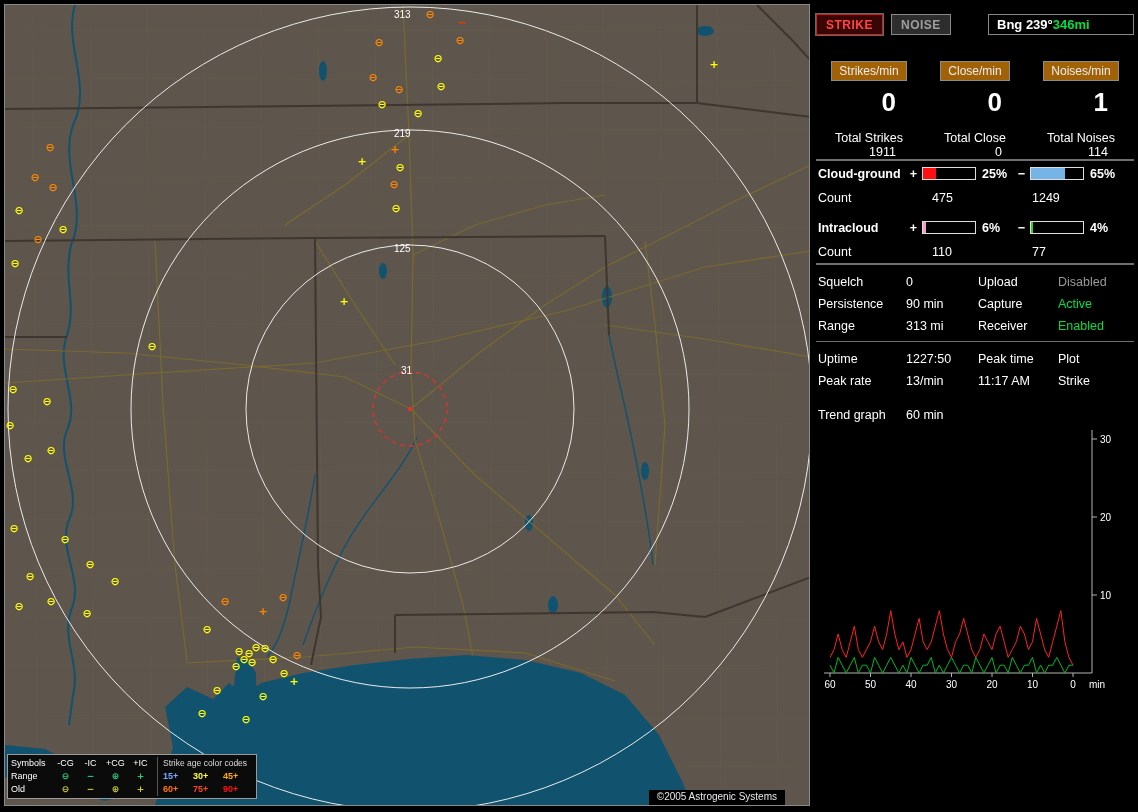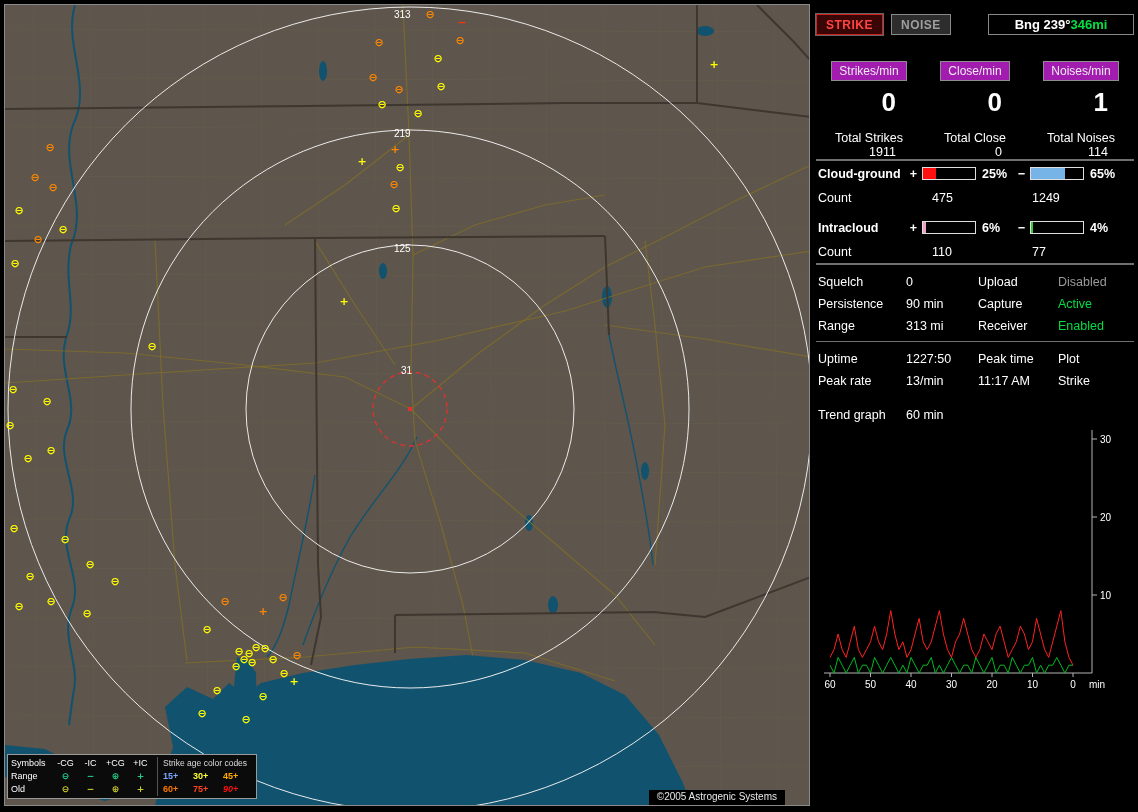--- a/index.html
+++ b/index.html
@@ -35,25 +35,25 @@
   .ages span{width:30px;display:inline-block;font-weight:bold;}
   .copyright{position:absolute;right:24px;bottom:0;background:#000;color:#e8e8e8;
     font-size:10px;padding:1px 8px 3px;}
 
   
   .side{position:absolute;left:816px;top:14px;width:318px;height:794px;background:#000;font-size:12.5px;}
   .hdr{display:flex;gap:8px;align-items:stretch;}
   .btn{font-family:inherit;font-size:12px;font-weight:bold;padding:2px 9px;letter-spacing:.5px;cursor:pointer;}
   .strike-btn{background:#3a0505;color:#ff4444;border:1px solid #cc2222;box-shadow:0 0 0 1px #666;}
   .noise-btn{background:#2d2d2d;color:#9f9f9f;border:1px solid #888;}
-  .bng{margin-left:auto;display:flex;justify-content:center;align-items:center;width:128px;
+  .bng{margin-left:auto;display:flex;justify-content:flex-start;align-items:center;width:128px;
     border:1px solid #888;background:#000;padding:2px 8px;font-weight:bold;font-size:13px;}
   .rates{display:flex;margin-top:26px;}
   .rate-col{flex:1;text-align:center;}
-  .chip{display:inline-block;background:#a21caf;border:1px solid #8d8d8d;color:#ececec;
+  .chip{display:inline-block;background:#a16207;border:1px solid #8d8d8d;color:#ececec;
     font-size:12px;padding:2px 7px;cursor:pointer;text-align:center;}
   .big{font-size:26px;font-weight:bold;text-align:right;padding-right:26px;margin-top:6px;}
   .total-label{font-size:12.5px;margin-top:13px;}
   .total-val{font-size:12.5px;text-align:right;padding-right:26px;}
   hr.div{border:none;border-top:1px solid #6f6f6f;margin:0;}
   .d1{margin-top:30px;}
   .d3{margin-top:11px;}
   .d5{margin-top:7px;}
   .dist-title{color:#c8c8c8;font-size:12px;margin:6px 0 4px 2px;}
   .dist-row{display:flex;align-items:center;height:25px;padding-left:2px;}
@@ -268,21 +268,21 @@
       <div class="leg-right">
         <div class="leg-age-title">Strike age color codes</div>
         <div class="leg-row ages">
           <span style="color: rgb(121, 166, 255);">15+</span>
           <span style="color: rgb(255, 255, 51);">30+</span>
           <span style="color: rgb(255, 170, 0);">45+</span>
         </div>
         <div class="leg-row ages">
           <span style="color: rgb(255, 119, 0);">60+</span>
           <span style="color: rgb(255, 68, 34);">75+</span>
-          <span style="color: rgb(255, 17, 17); font-style: italic;">90+</span>
+          <span style="color: rgb(255, 17, 17);">90+</span>
         </div>
       </div>
     </div>
 
     <div class="copyright">©2005 Astrogenic Systems</div>
   </div>
 
   <div class="side">
 
     <div class="hdr">

